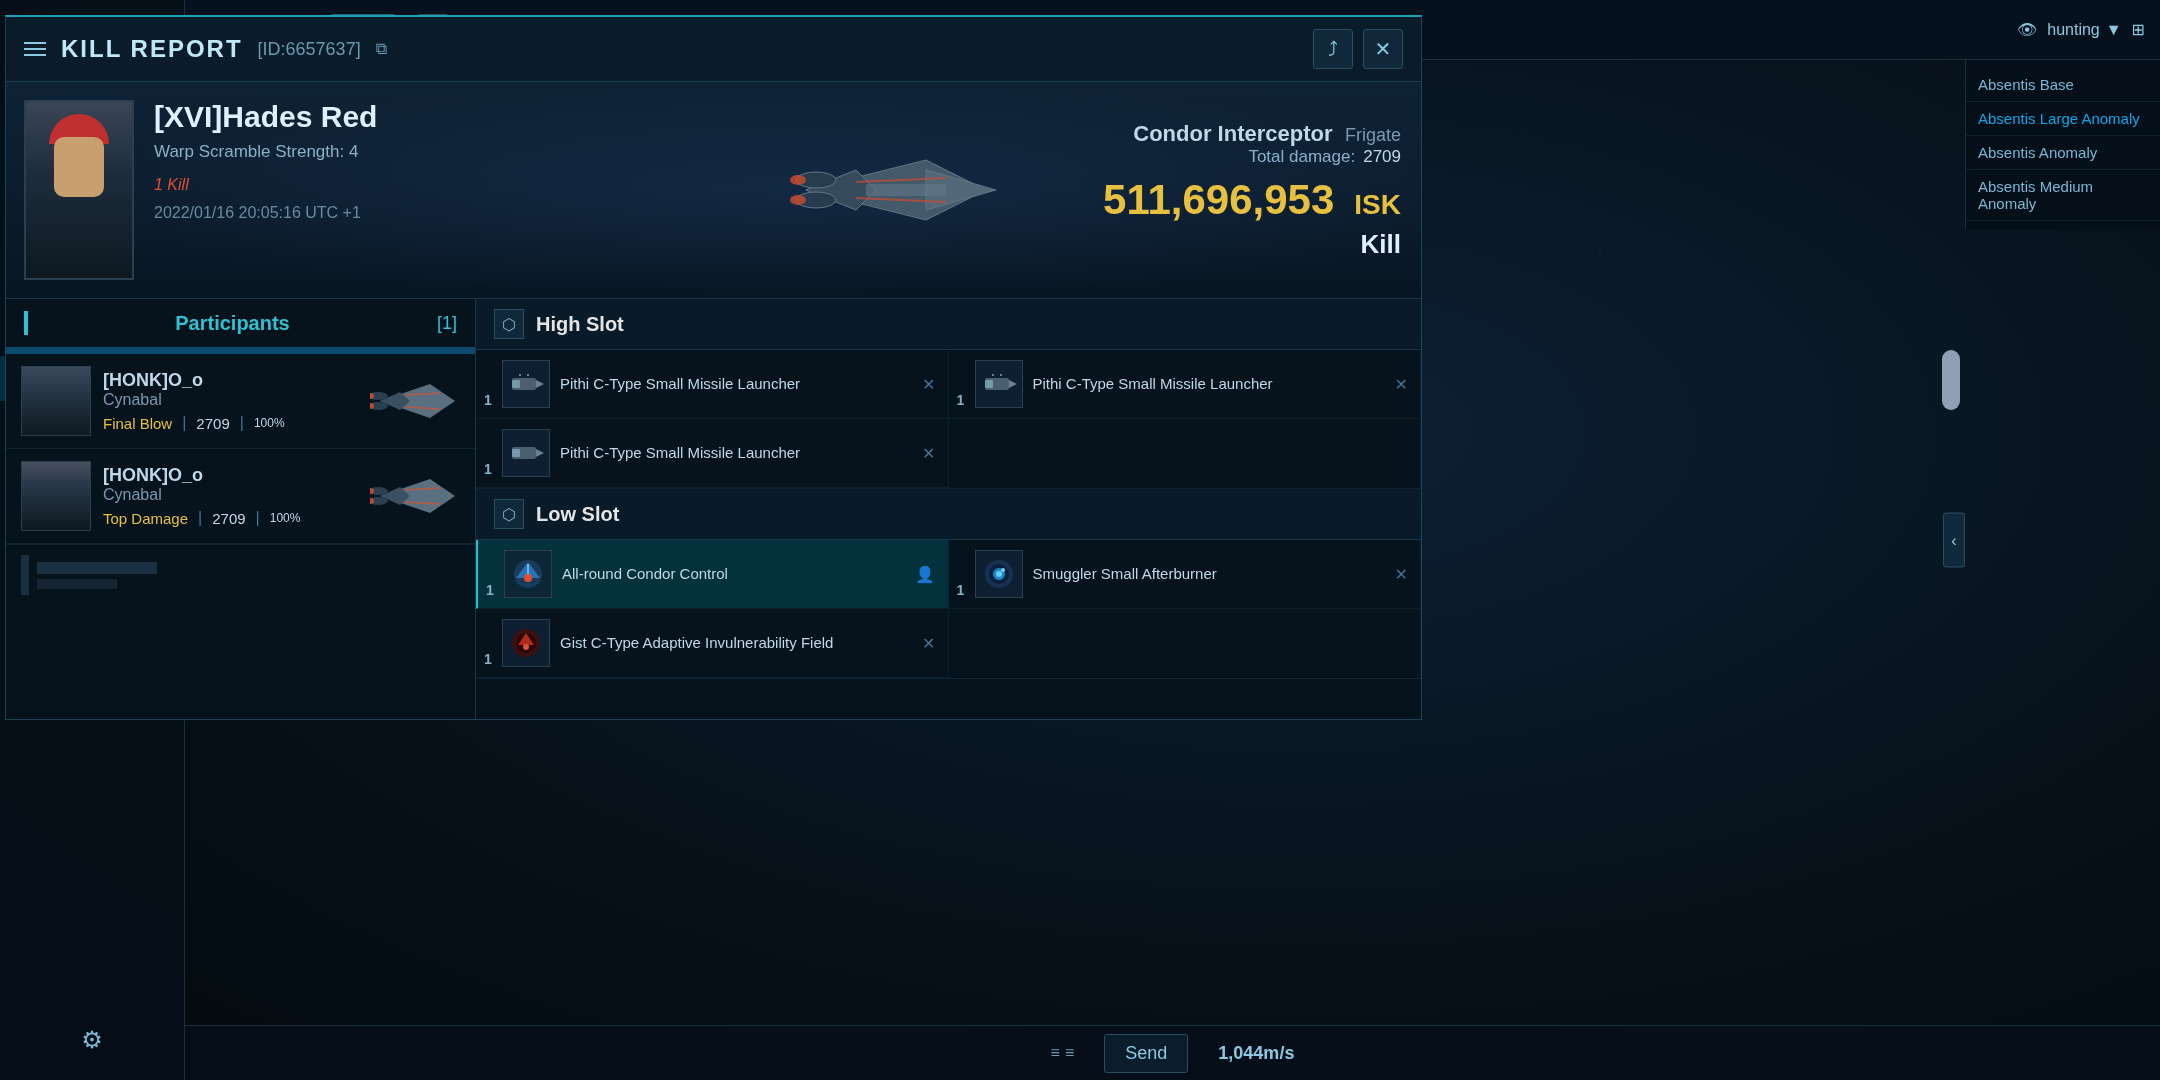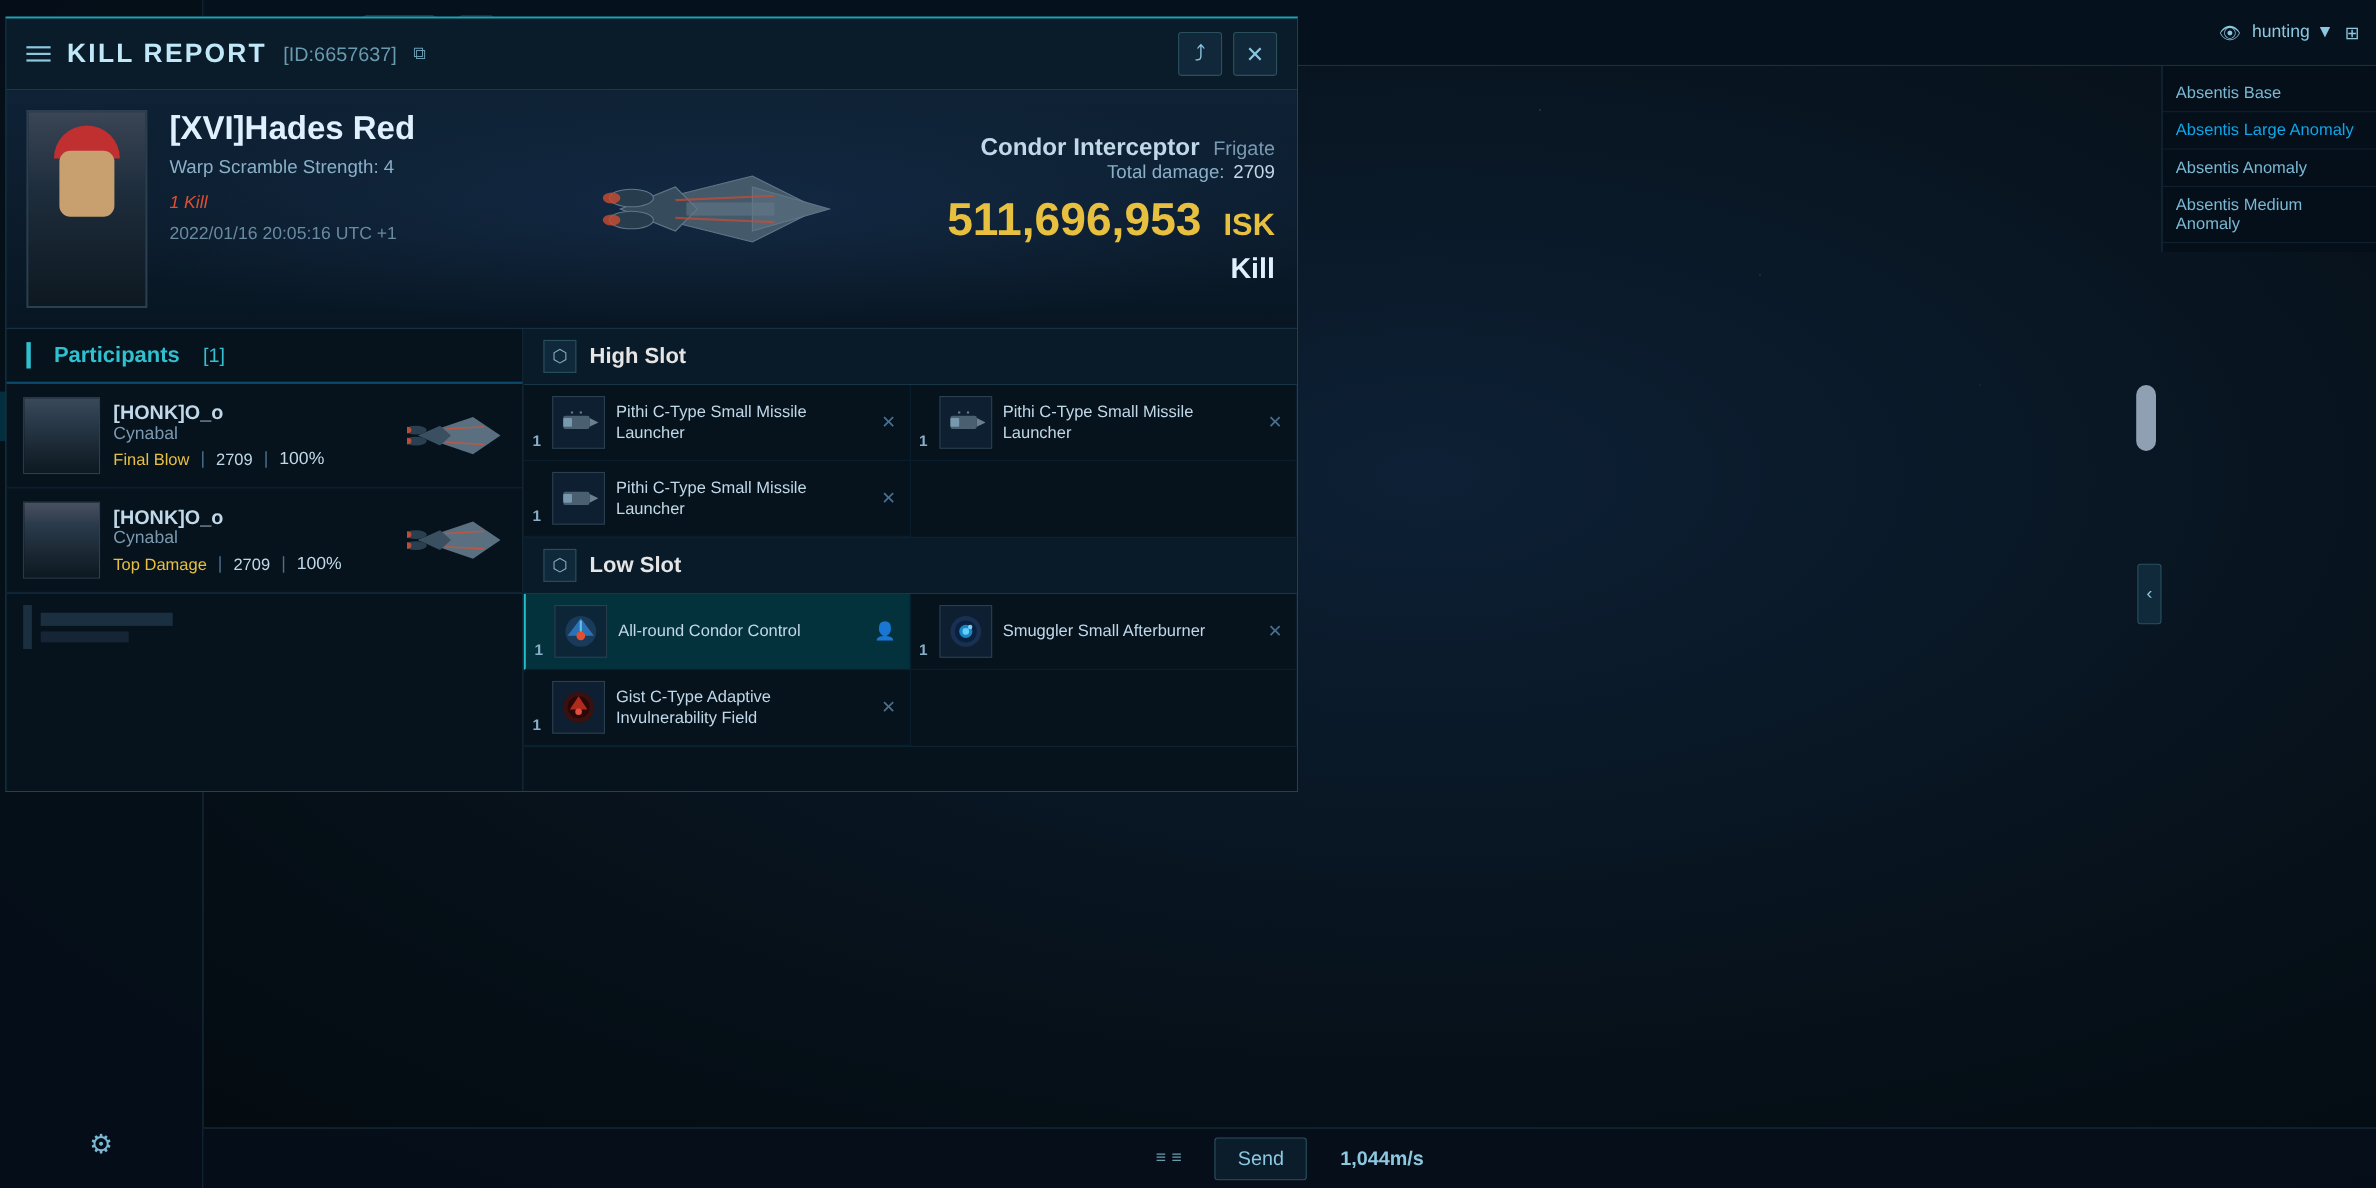--- a/index.html
+++ b/index.html
@@ -197,21 +197,21 @@
       border-radius: 4px;
       padding: 4px 10px;
       color: #8cc8e0;
     }
 
     
     .kill-report-modal {
       position: absolute;
       top: 15px;
       left: 5px;
-      width: 1175px;
+      width: 1417px;
       background: rgba(8, 22, 35, 0.97);
       border: 1px solid #1a4555;
       border-top: 2px solid #20a0b0;
       z-index: 50;
     }
 
     
     .modal-header {
       display: flex;
       align-items: center;
@@ -460,21 +460,22 @@
       width: 470px;
       border-right: 1px solid #1a3545;
       background: rgba(6, 18, 28, 0.95);
     }
 
     .panel-title {
       display: flex;
       align-items: center;
       gap: 21px;
       padding: 12px 18px;
-      border-bottom: 2px solid #0c4a6e;
+      border-bottom: 7px solid #0c4a6e;
+      justify-content: space-between;
     }
 
     .panel-title-bar {
       width: 4px;
       height: 24px;
       background: #30c0d0;
     }
 
     .panel-title-text {
       color: #30c0d0;
@@ -556,21 +557,21 @@
       font-size: 15px;
     }
 
     .damage-amount {
       color: #c0d8e8;
       font-size: 15px;
     }
 
     .damage-pct {
       color: #c0d8e8;
-      font-size: 16px;
+      font-size: 12px;
     }
 
     .stat-divider {
       color: #4a7090;
     }
 
     
     .equipment-panel {
       flex: 1;
       background: rgba(6, 18, 28, 0.95);

